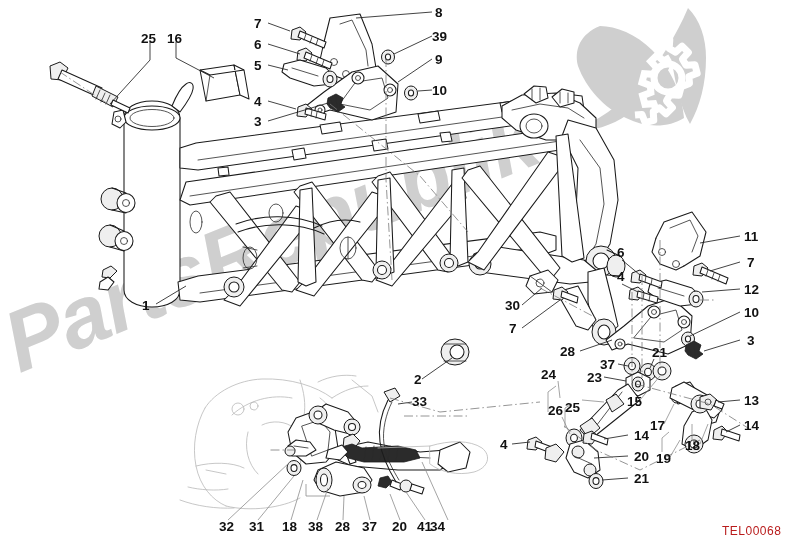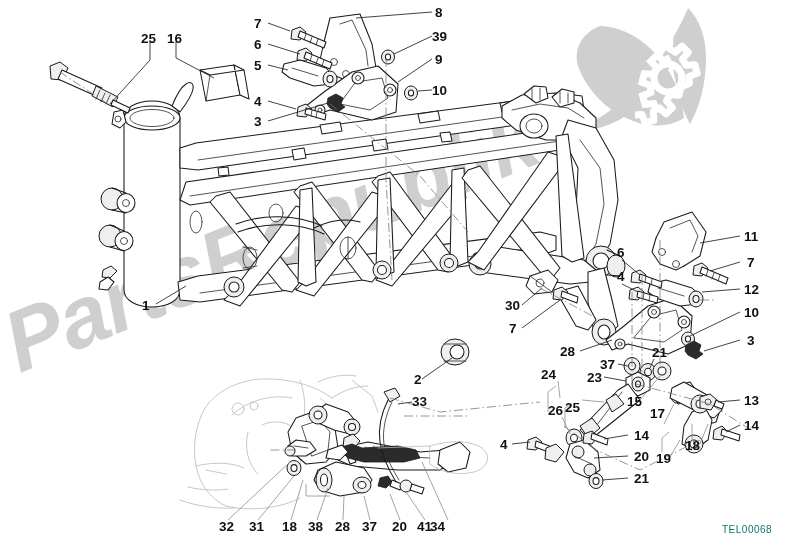--- a/index.html
+++ b/index.html
@@ -21,21 +21,21 @@
   }
   .lbl{
     position:absolute;
     font-family:"Liberation Sans", sans-serif;
     font-weight:bold;font-size:13.5px;color:#111;
     white-space:nowrap;user-select:none;
   }
   .code{
     position:absolute;
     font-family:"Liberation Sans", sans-serif;
-    font-size:10px;color:#0f766e;letter-spacing:.5px;
+    font-size:12px;color:#b91c1c;letter-spacing:.5px;
   }
   
   .ln{fill:none;stroke:#1a1a1a;stroke-width:1.05;stroke-linecap:round;stroke-linejoin:round;}
   .ln-thin{fill:none;stroke:#2a2a2a;stroke-width:.8;stroke-linecap:round;stroke-linejoin:round;}
   .ghost{fill:none;stroke:#b9b9b9;stroke-width:.8;stroke-linecap:round;stroke-linejoin:round;}
   .leader{fill:none;stroke:#222;stroke-width:.85;}
   .leader-lt{fill:none;stroke:#8d8d8d;stroke-width:.8;}
   .dashdot{fill:none;stroke:#7a7a7a;stroke-width:.8;stroke-dasharray:9 3 1.5 3;}
   .fillw{fill:#ffffff;stroke:#1a1a1a;stroke-width:1.05;stroke-linejoin:round;}
   .fillg{fill:#efefef;stroke:#1a1a1a;stroke-width:1.0;stroke-linejoin:round;}
@@ -526,21 +526,21 @@
   <div class="lbl" style="left:505px;top:298px">30</div>
   <div class="lbl" style="left:509px;top:321px">7</div>
   <div class="lbl" style="left:414px;top:372px">2</div>
   <div class="lbl" style="left:560px;top:344px">28</div>
   <div class="lbl" style="left:600px;top:357px">37</div>
   <div class="lbl" style="left:541px;top:367px">24</div>
   <div class="lbl" style="left:587px;top:370px">23</div>
   <div class="lbl" style="left:565px;top:400px">25</div>
   <div class="lbl" style="left:548px;top:403px">26</div>
   <div class="lbl" style="left:627px;top:394px">15</div>
-  <div class="lbl" style="left:650px;top:406px">17</div>
+  <div class="lbl" style="left:650px;top:418px">17</div>
   <div class="lbl" style="left:685px;top:438px">18</div>
   <div class="lbl" style="left:656px;top:451px">19</div>
   <div class="lbl" style="left:744px;top:393px">13</div>
   <div class="lbl" style="left:744px;top:418px">14</div>
   <div class="lbl" style="left:634px;top:428px">14</div>
   <div class="lbl" style="left:634px;top:449px">20</div>
   <div class="lbl" style="left:634px;top:471px">21</div>
   <div class="lbl" style="left:500px;top:437px">4</div>
   <div class="lbl" style="left:412px;top:394px">33</div>
   <div class="lbl" style="left:219px;top:519px">32</div>

